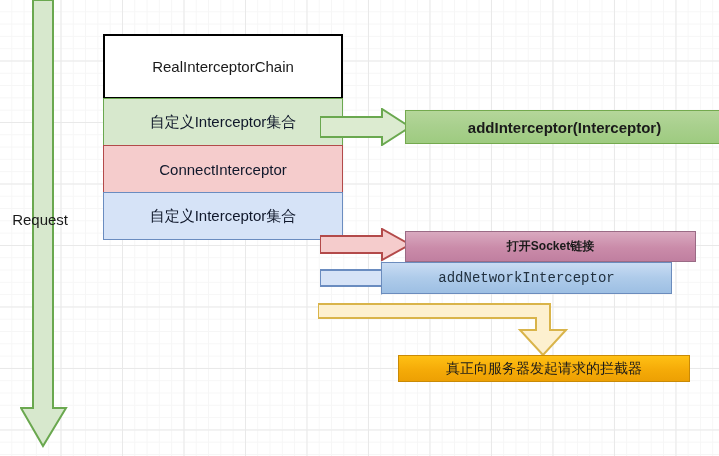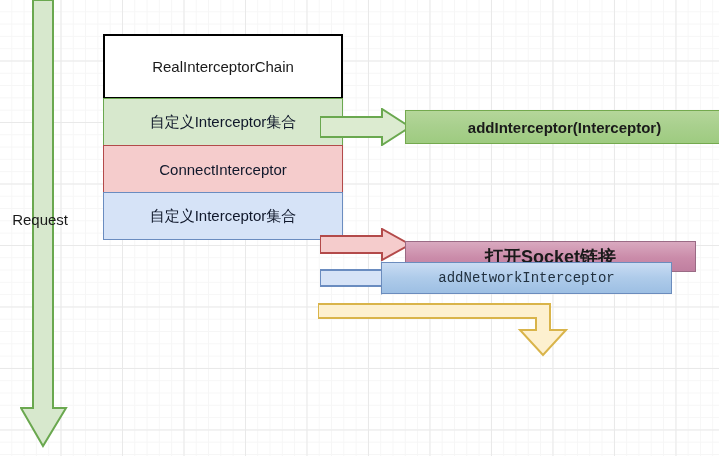--- a/index.html
+++ b/index.html
@@ -61,25 +61,25 @@
   #box-add-interceptor {
     box-sizing: border-box;
     left: 405px; top: 110px; width: 319px; height: 34px;
     background: linear-gradient(to bottom, #b5d69a 0%, #a9d08e 45%, #9ecb80 100%);
     border: 1px solid #74a94e;
     display: flex; align-items: center; justify-content: center;
     font-size: 15px; font-weight: bold; color: #1a1a1a;
   }
   #box-open-socket {
     box-sizing: border-box;
-    left: 405px; top: 241px; width: 291px; height: 31px;
+    left: 405px; top: 231px; width: 291px; height: 31px;
     background: linear-gradient(to bottom, #d9a9bf 0%, #ca8ba9 55%, #c07fa0 100%);
     border: 1px solid #9a6b85;
     display: flex; align-items: center; justify-content: center;
-    font-size: 18px; font-weight: bold; color: #1a1a1a;
+    font-size: 12px; font-weight: bold; color: #1a1a1a;
   }
   #box-add-network-interceptor {
     box-sizing: border-box;
     left: 381px; top: 262px; width: 291px; height: 32px;
     background: linear-gradient(to bottom, #c9dcf3 0%, #aecbea 50%, #9dbfe3 100%);
     border: 1px solid #6b8cbd;
     display: flex; align-items: center; justify-content: center;
     font-family: "Liberation Mono", "DejaVu Sans Mono", monospace;
     font-size: 14px; color: #21303f;
   }
@@ -141,14 +141,15 @@
       <polygon points="0,2 232,2 232,28 248,28 225,53 202,28 218,28 218,16 0,16" fill="#fdf0cf" stroke="#d9b44a" stroke-width="2"></polygon>
     </svg>
   </div>
 
   <div class="abs" id="box-add-interceptor">addInterceptor(Interceptor)</div>
 
   <div class="abs" id="box-open-socket">打开Socket链接</div>
 
   <div class="abs" id="box-add-network-interceptor">addNetworkInterceptor</div>
 
+  <div class="abs" id="box-real-request">真正向服务器发起请求的拦截器</div>
 
 </div>
 
 </body></html>

